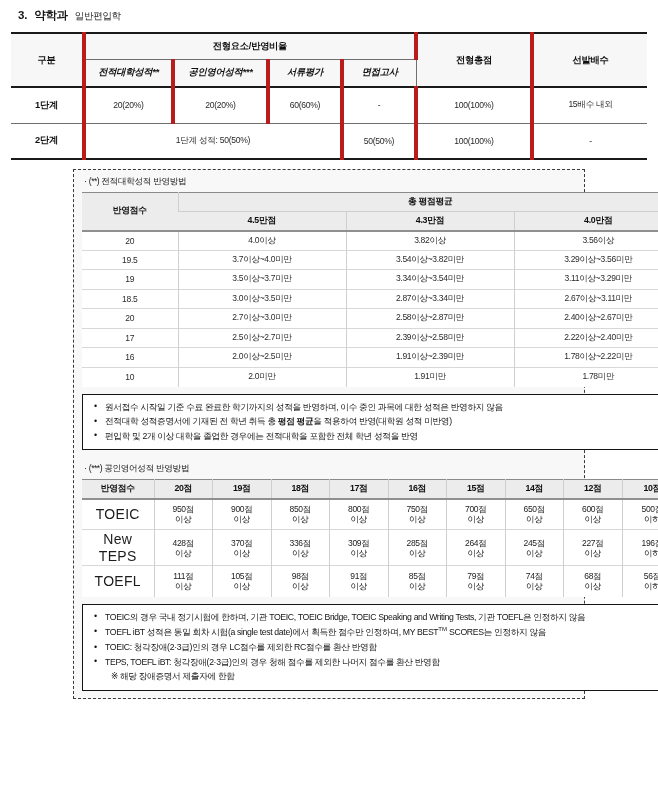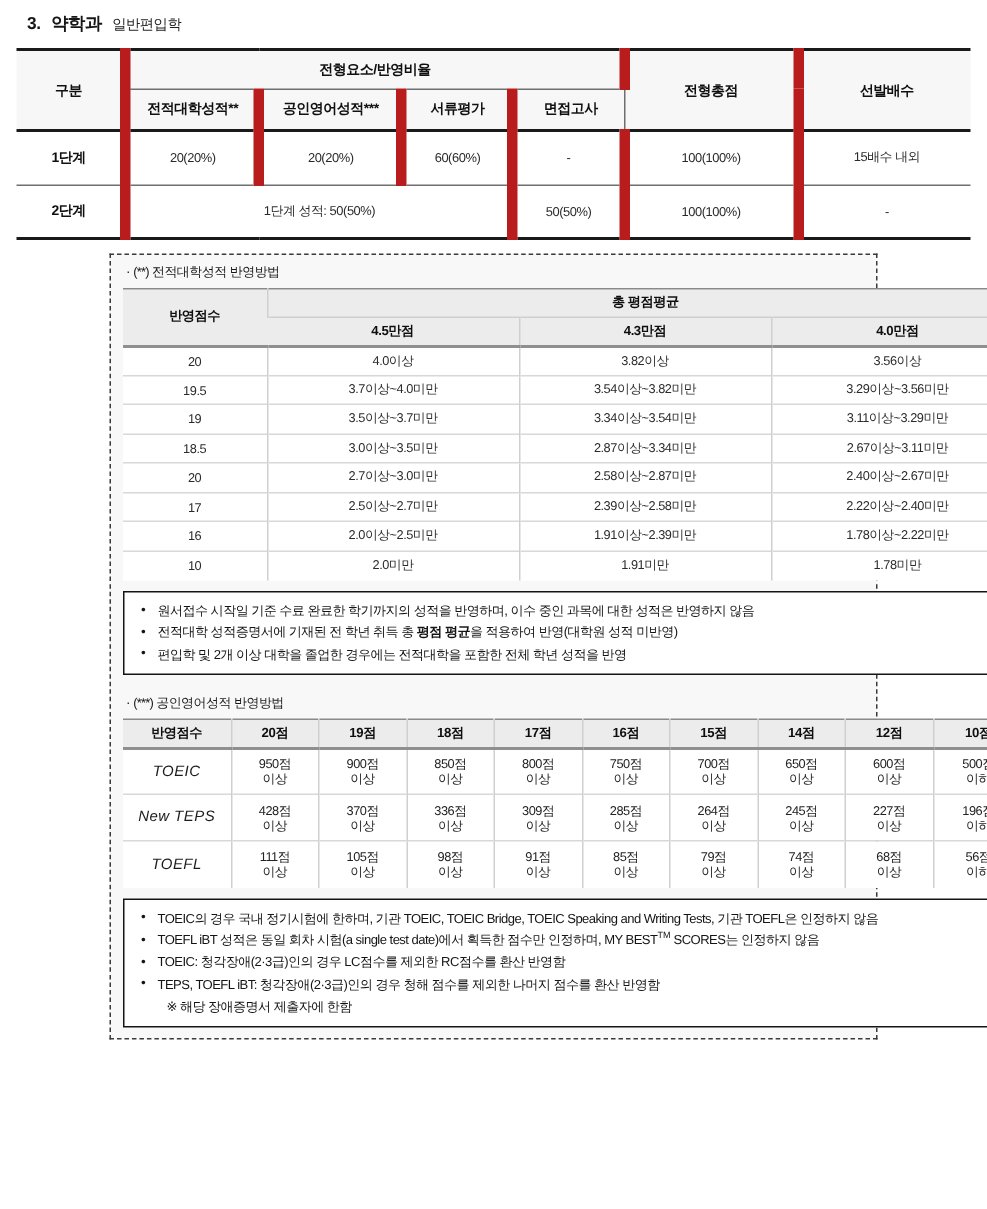--- a/index.html
+++ b/index.html
@@ -57,21 +57,21 @@
     table-layout: fixed;
   }
   .t1 {
     width: 636px;
     margin: 0 auto;
     border-top: 2.4px solid #1a1a1a;
     border-bottom: 2.4px solid #1a1a1a;
   }
   .t1 th, .t1 td {
     border-left: 1px solid #6f6f6f;
-    border-right: 7px solid #b91c1c;
+    border-right: 4px solid #b91c1c;
     text-align: center;
     vertical-align: middle;
     letter-spacing: -0.3px;
   }
   .t1 tr > *:first-child { border-left: none; }
   .t1 tr > *:last-child  { border-right: none; }
   .t1 th {
     font-size: 9.3px;
     font-weight: bold;
     background: #f7f7f7;
@@ -85,21 +85,21 @@
     height: 36px;
     margin-top: 11px;
   }
   .t1 td.lbl {
     font-weight: bold;
     font-size: 9.3px;
     color: #101010;
   }
   .t1 .hrow1 th { height: 26px; }
   .t1 .hrow2 th { height: 28px; border-top: 1px solid #6f6f6f; }
-  .t1 .thick-under { border-bottom: 2.4px solid #1a1a1a; }
+  .t1 .thick-under { border-bottom: 2.4px solid #1a1a1a; font-style: italic; }
   .t1 tr.body-row + tr.body-row td { border-top: 1px solid #6f6f6f; }
 
   
   .notes-box {
     margin: 9px auto 0 auto;
     width: 512px;
     border: 1.4px dashed #3a3a3a;
     background: #f8f8f8;
     padding: 6px 8px 7px 8px;
   }
@@ -208,24 +208,23 @@
   }
   .t3 td {
     height: 31px;
     font-size: 8.5px;
     color: #222222;
     background: #ffffff;
     border-top: 1px solid #d8d8d8;
     line-height: 1.18;
   }
   .t3 td.tname {
-    font-size: 10px;
+    font-size: 14px;
     color: #1c1c1c;
     letter-spacing: 0.3px;
-    font-style: italic;
   }
   .t3 .sc { display: block; }
   .t3 .sc-sfx { display: block; }
 
   .footer-note {
     font-size: 8.7px;
     color: #141414;
     letter-spacing: -0.35px;
     margin: 6px auto 0 auto;
     width: 600px;

